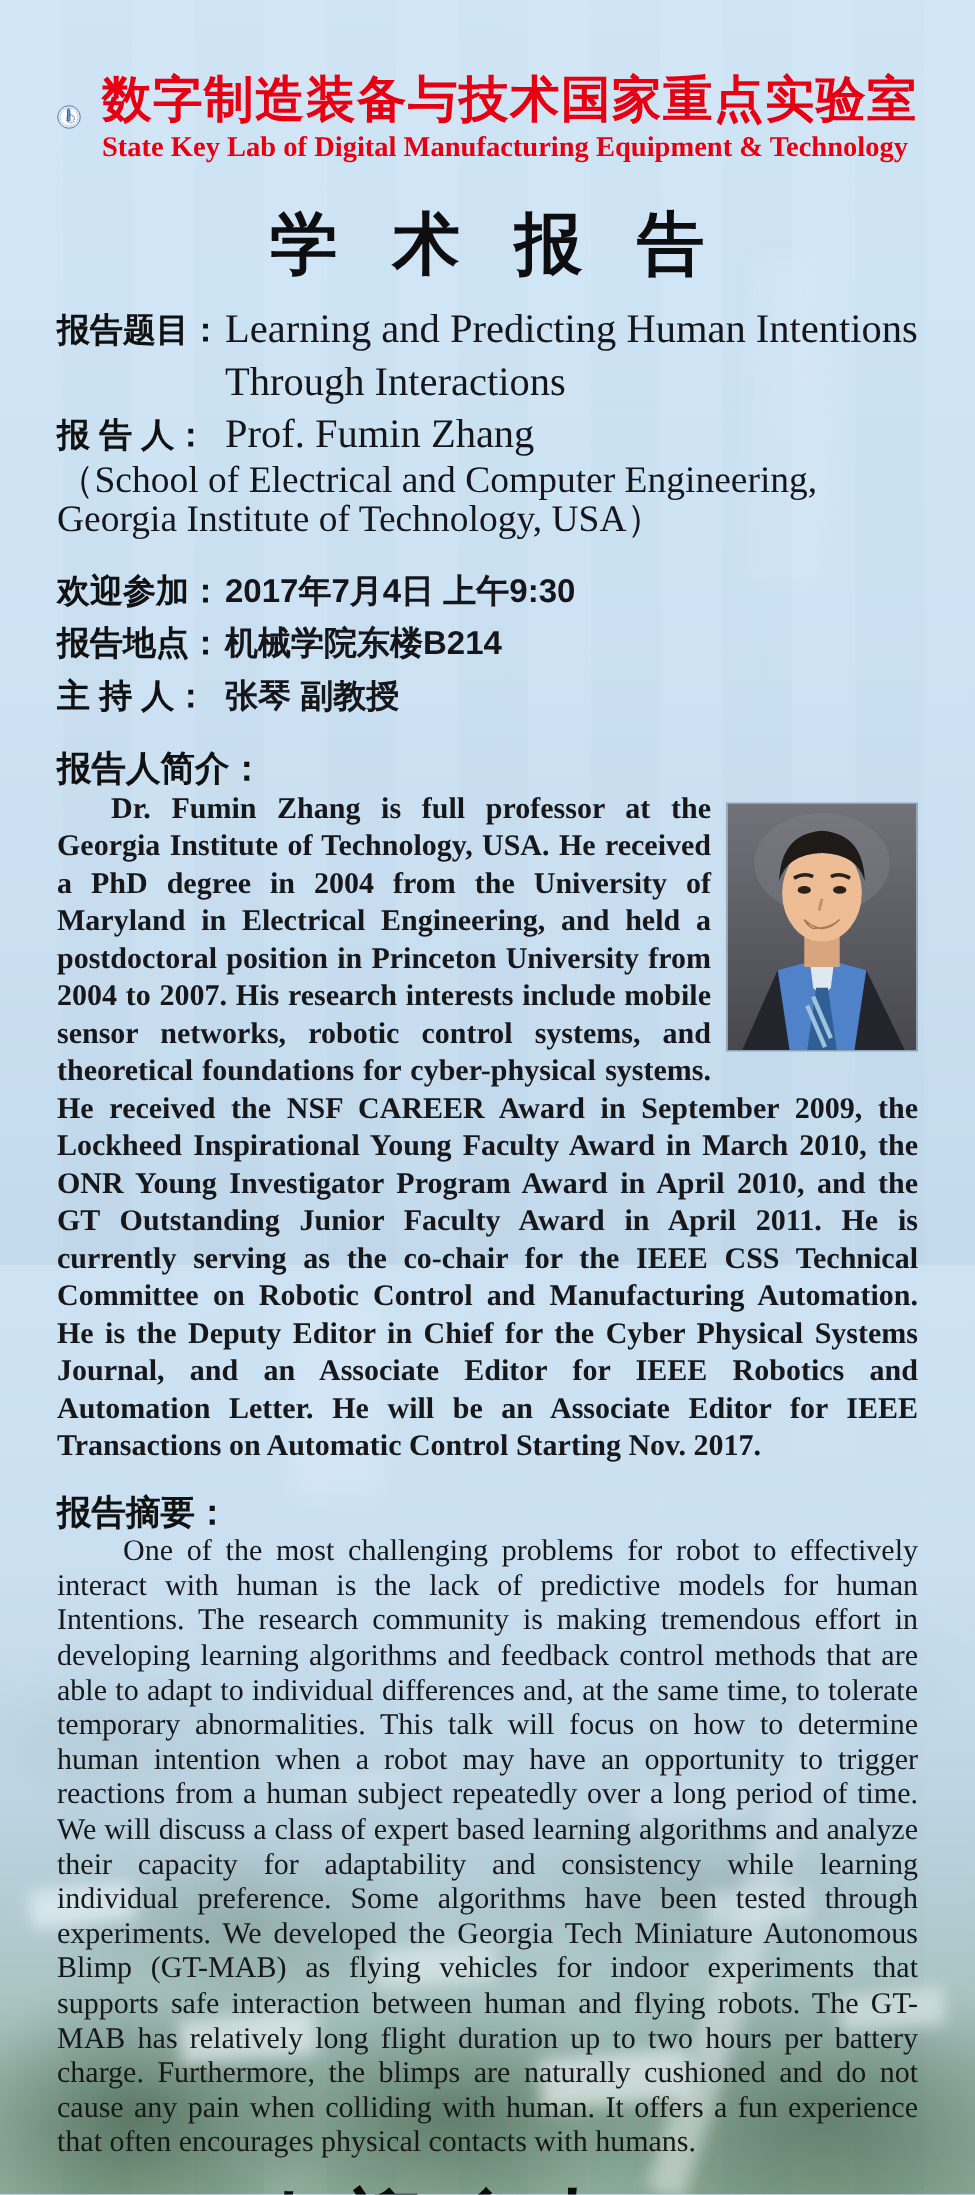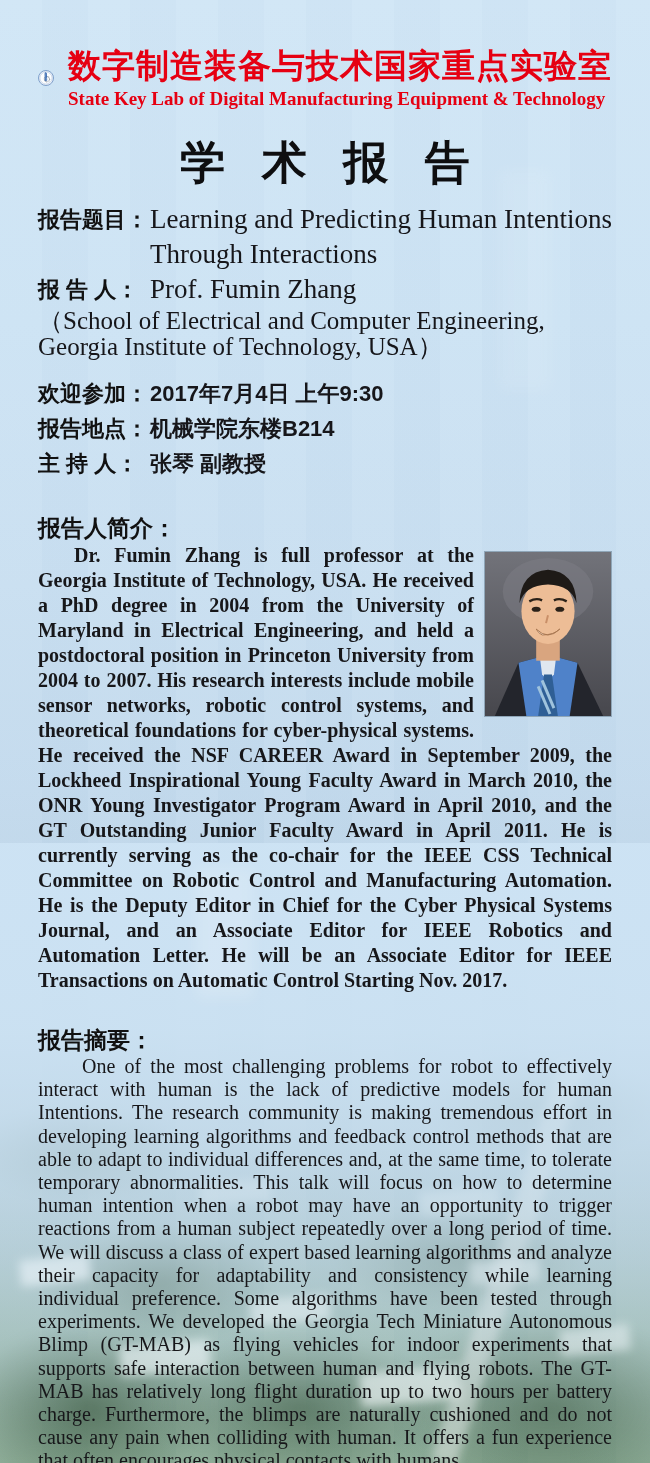--- a/index.html
+++ b/index.html
@@ -59,21 +59,21 @@
   }
   .val{font-family:"Liberation Serif",serif;font-size:27px;color:#16161a;}
   .val.cnmix{font-family:"Liberation Sans","Liberation Serif",sans-serif;font-weight:600;font-size:22px;}
   .topic-lines .line{line-height:35px;}
   .affil{
     font-family:"Liberation Serif",serif;font-size:25px;line-height:26px;
     color:#16161a;margin:1px 0 16px 0;
   }
   .sec-head{
     font-family:"Liberation Sans",sans-serif;font-weight:700;
-    font-size:23px;color:#111;margin-top:32px;line-height:30px;
+    font-size:23px;color:#111;margin-top:16px;line-height:30px;
   }
   .bio-text,.abs-text{
     text-align:justify;color:#17171a;
     font-family:"Liberation Serif",serif;
   }
   .bio-text{font-size:20px;line-height:25px;margin-top:4px;text-indent:1.8em;font-weight:bold;}
   .abs-text{font-size:20px;line-height:23.2px;margin-top:4px;text-indent:2.2em;}
   .portrait{
     float:right;width:128px;height:166px;margin:8px 0 14px 10px;
     border:1px solid #8fa6b8;box-sizing:border-box;display:block;

